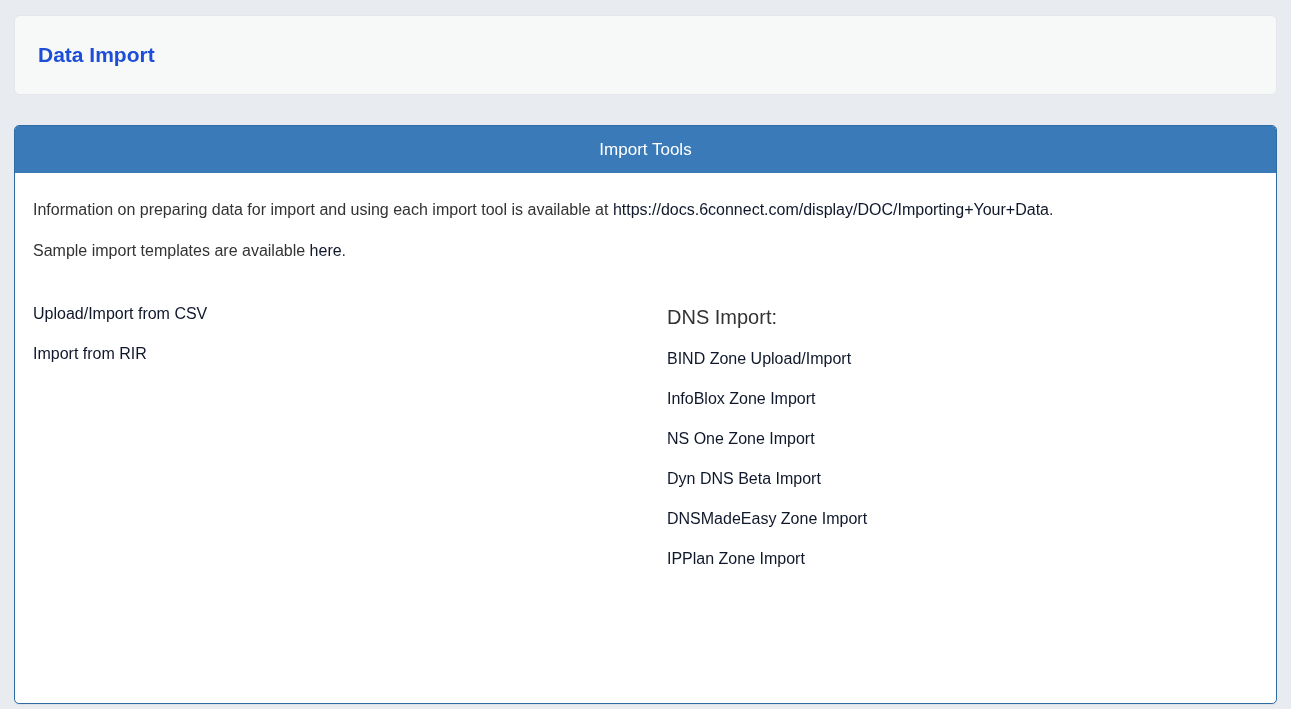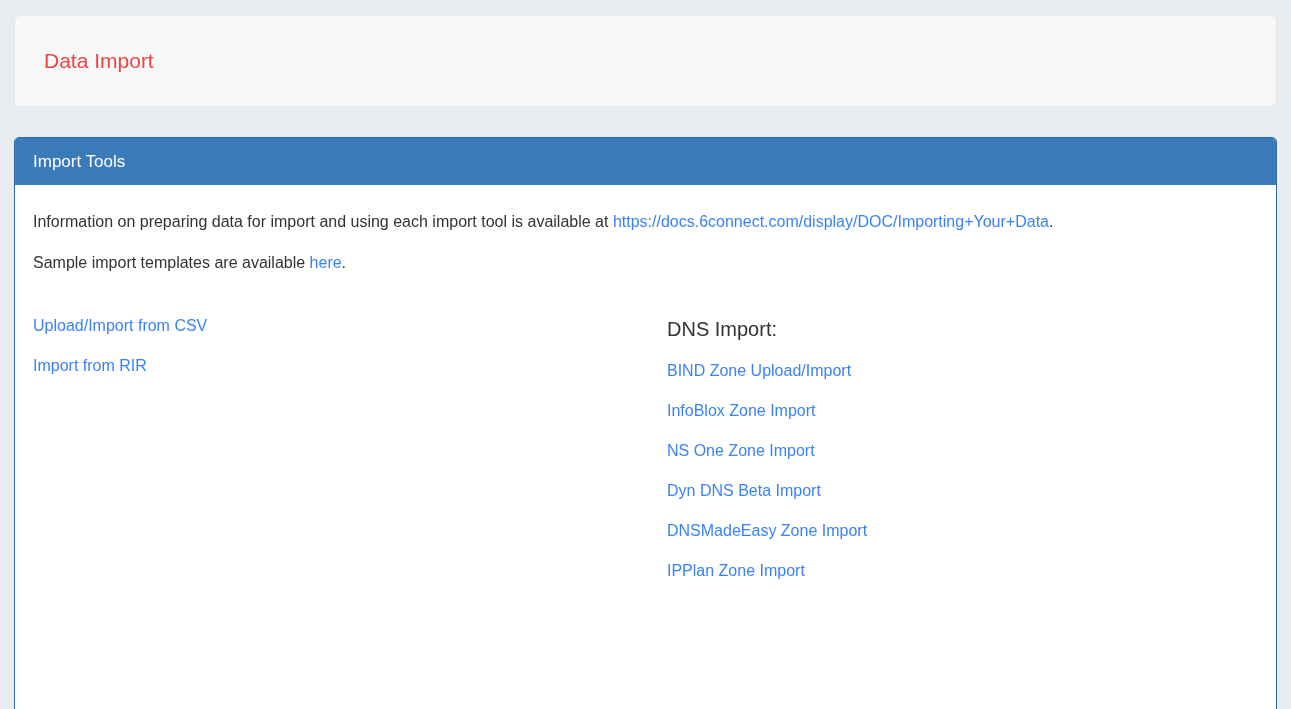--- a/index.html
+++ b/index.html
@@ -14,53 +14,54 @@
     overflow: hidden;
   }
   .page-title-bar {
     margin: 15px 14px 0 14px;
     background: #f7f8f8;
     border: 1px solid #e4e7ea;
     border-radius: 6px;
     padding: 21px 18px;
   }
   .page-title-bar h1 {
-    margin: 11px;
+    margin: 5px;
     font-size: 21px;
     line-height: 26px;
-    font-weight: 400;
-    color: #ef4444;
+    font-weight: 700;
+    color: #1d4ed8;
   }
   .panel {
     margin: 30px 14px 0 14px;
     background: #ffffff;
     border: 1px solid #2e6da4;
     border-radius: 5px;
     box-shadow: 0 1px 1px rgba(0,0,0,0.05);
   }
   .panel-heading {
     background: #3a7ab9;
     color: #ffffff;
     font-size: 17px;
     line-height: 21px;
     padding: 13px 18px;
     border-radius: 4px 4px 0 0;
+    text-align: center;
   }
   .panel-body {
     padding: 16px 18px 20px 18px;
     min-height: 530px;
   }
   .intro p {
     margin: 10px 0 20px 0;
     font-size: 16px;
     line-height: 21px;
     color: #333;
   }
   a.lnk {
-    color: #3b82f6;
+    color: #0f172a;
     text-decoration: none;
     cursor: pointer;
   }
   .columns {
     display: flex;
     margin-top: 44px;
   }
   .col-left  { flex: 0 0 634px; }
   .col-right { flex: 1 1 auto; }
   .section-heading {

